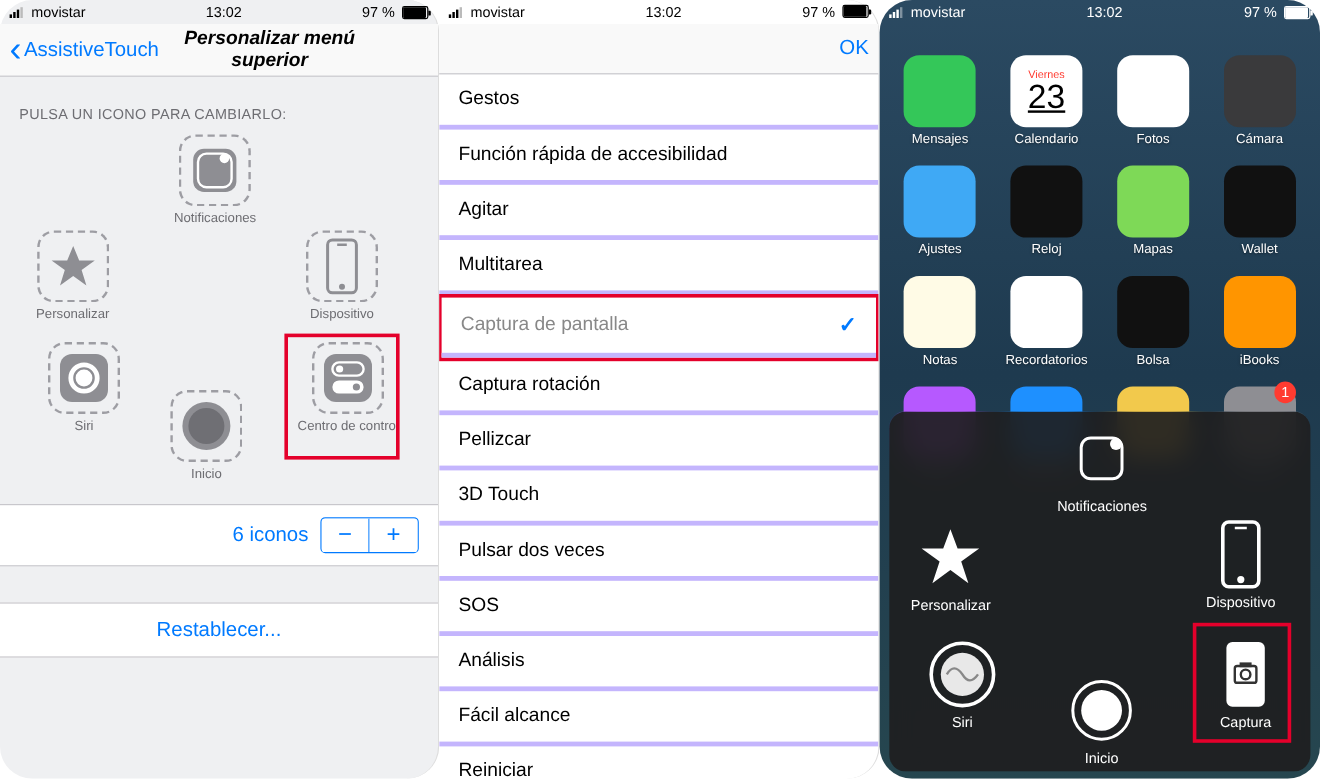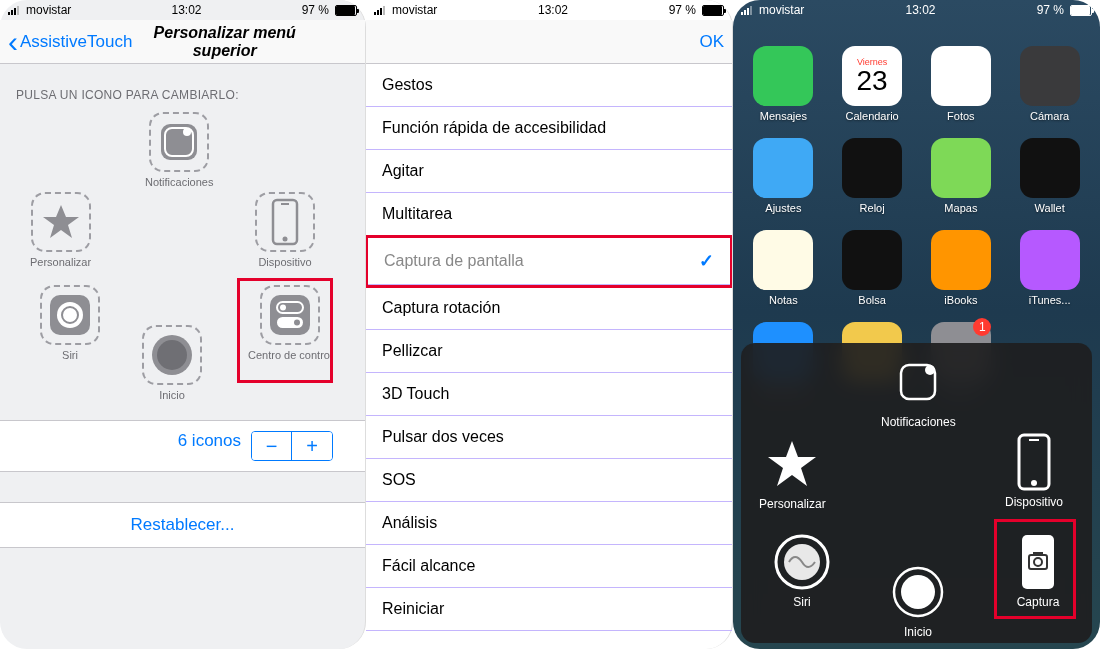--- a/index.html
+++ b/index.html
@@ -35,48 +35,48 @@
 .dashed-box { width:60px; height:60px; border:2px dashed #9d9da3; border-radius:14px; display:flex; align-items:center; justify-content:center; margin:0 auto 4px; }
 .grid-label { font-size:11px; color:#6d6d72; white-space:nowrap; }
 .ig-notif { top:2px; left:145px; }
 .ig-pers  { top:82px; left:30px; }
 .ig-disp  { top:82px; left:255px; }
 .ig-siri  { top:175px; left:40px; }
 .ig-control { top:175px; left:248px; }
 .ig-inicio { top:215px; left:142px; }
 .red-highlight1 { position:absolute; border:3px solid #e4002b; top:168px; left:237px; width:96px; height:105px; }
 
-.icons-count { color:#007aff; font-size:17px; text-align:right; padding:10px 32px; display:flex; justify-content:flex-end; gap:10px; border-top:1px solid #c8c7cc; border-bottom:1px solid #c8c7cc; background:#fff; }
+.icons-count { color:#007aff; font-size:17px; text-align:right; padding:10px 16px; display:flex; justify-content:flex-end; align-items:center; gap:10px; border-top:1px solid #c8c7cc; border-bottom:1px solid #c8c7cc; background:#fff; }
 .stepper { display:flex; border:1px solid #007aff; border-radius:4px; overflow:hidden; }
 .stepper button { width:40px; height:28px; background:#fff; color:#007aff; border:none; font-size:20px; }
 .stepper button:first-child { border-right:1px solid #007aff; }
 
 .reset-row { background:#fff; border-top:1px solid #c8c7cc; border-bottom:1px solid #c8c7cc; text-align:center; padding:12px; margin-top:30px; color:#007aff; font-size:17px; }
 
 .list { overflow:hidden; }
-.list-row { padding:12px 16px; font-size:16px; color:#000; border-bottom:1px solid #c4b5fd; display:flex; justify-content:space-between; align-items:center; }
+.list-row { padding:12px 16px; font-size:16px; color:#000; border-bottom:4px solid #c4b5fd; display:flex; justify-content:space-between; align-items:center; }
 .list-row.selected { color:#888; }
 .checkmark { color:#007aff; font-size:18px; font-weight:bold; }
 .red-highlight2 { border:3px solid #e4002b; margin:-1px; }
 
 
 .home-icons { padding:26px 8px 0; display:grid; grid-template-columns:repeat(4,1fr); gap:16px 4px; }
 .app { text-align:center; position:relative; }
 .app-icon { width:60px; height:60px; border-radius:13px; margin:0 auto 4px; display:flex; align-items:center; justify-content:center; font-size:28px; color:#fff; }
 .app-label { font-size:11px; color:#fff; text-shadow:0 1px 2px rgba(0,0,0,.5); }
 .badge { position:absolute; top:-4px; right:12px; background:#ff3b30; color:#fff; border-radius:10px; min-width:18px; height:18px; font-size:12px; line-height:18px; }
 
 .at-panel { position:absolute; bottom:6px; left:8px; right:8px; height:300px; background:rgba(30,30,32,.92); backdrop-filter:blur(10px); border-radius:14px; padding:8px; }
 .at-panel .at-item { position:absolute; text-align:center; color:#fff; font-size:12px; }
 .at-icon { width:62px; height:62px; display:flex; align-items:center; justify-content:center; margin:0 auto 2px; }
 .red-highlight3 { position:absolute; border:3px solid #e4002b; }
 
 .calendar-icon { background:#fff; color:#000; flex-direction:column; }
 .calendar-icon .dow { color:#ff3b30; font-size:9px; }
-.calendar-icon .dom { font-size:28px; font-weight:300; line-height:28px; }
+.calendar-icon .dom { font-size:28px; font-weight:300; line-height:28px;text-decoration:underline; }
 </style>
 </head>
 <body>
 
 <div class="screen screen1">
   <div class="status-bar">
     <span class="sb-left">
         <span class="signal">
           <b></b>
           <b></b>
@@ -297,20 +297,24 @@
       </div>
       <div class="app">
         <div class="app-icon" style="background: rgb(17, 17, 17);"></div>
         <div class="app-label">Wallet</div>
       </div>
       <div class="app">
         <div class="app-icon" style="background: rgb(255, 251, 230);"></div>
         <div class="app-label">Notas</div>
       </div>
       <div class="app">
+        <div class="app-icon" style="background: rgb(255, 255, 255);"></div>
+        <div class="app-label">Recordatorios</div>
+      </div>
+      <div class="app">
         <div class="app-icon" style="background: rgb(17, 17, 17);"></div>
         <div class="app-label">Bolsa</div>
       </div>
       <div class="app">
         <div class="app-icon" style="background: rgb(255, 149, 0);"></div>
         <div class="app-label">iBooks</div>
       </div>
       <div class="app">
         <div class="app-icon" style="background: rgb(182, 89, 255);"></div>
         <div class="app-label">iTunes...</div>

